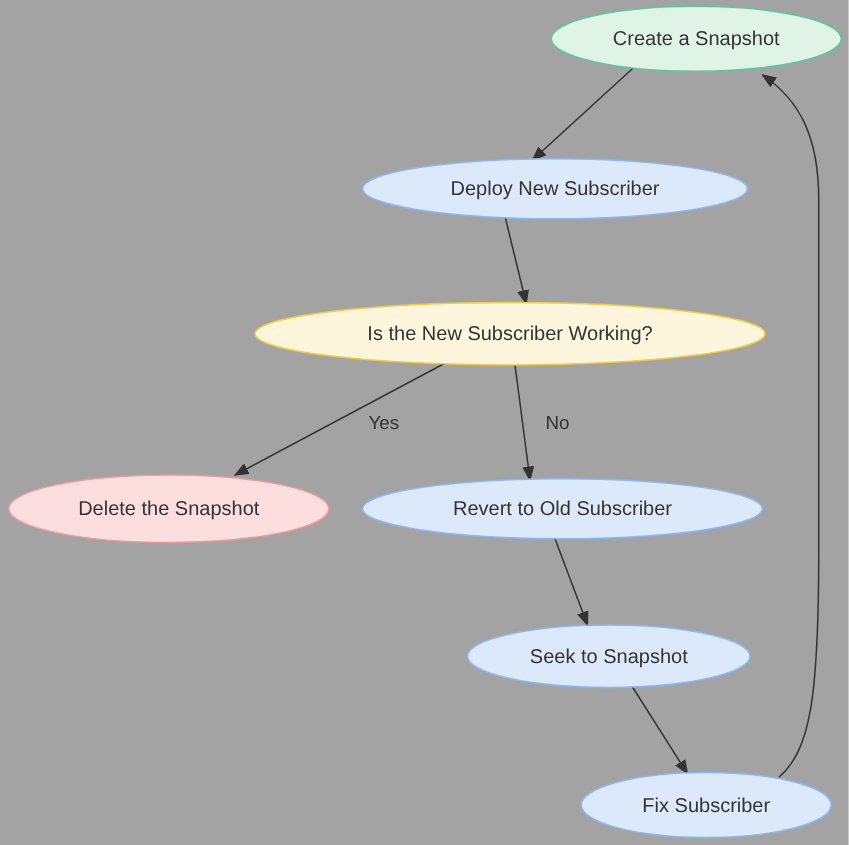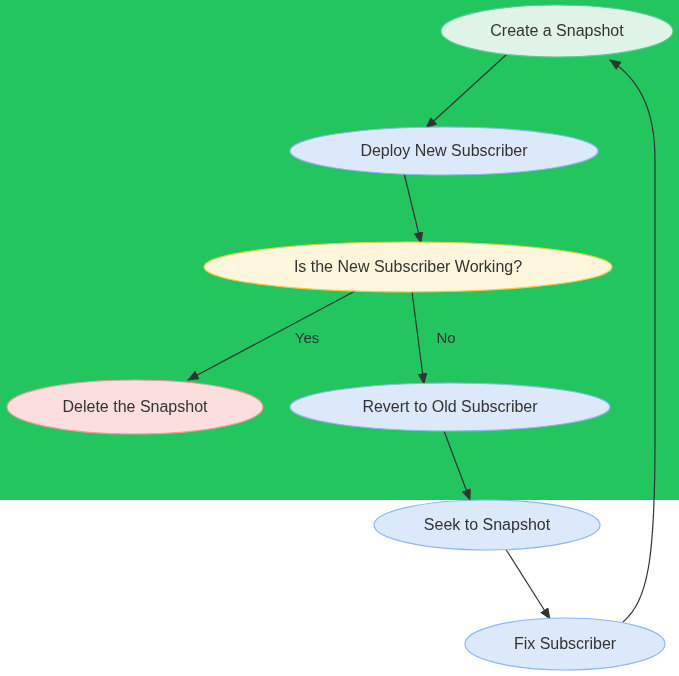--- a/index.html
+++ b/index.html
@@ -9,22 +9,22 @@
   }
   body {
     width: 679px;
     height: 676px;
     overflow: hidden;
     font-family: "Liberation Sans", sans-serif;
   }
   #flowchart-root {
     position: relative;
     width: 679px;
-    height: 500px;
-    background: #22c55e;
+    height: 676px;
+    background: #a3a3a3;
   }
   #flow-svg {
     position: absolute;
     top: 0;
     left: 0;
     width: 679px;
     height: 676px;
     display: block;
   }
   .node-label {

